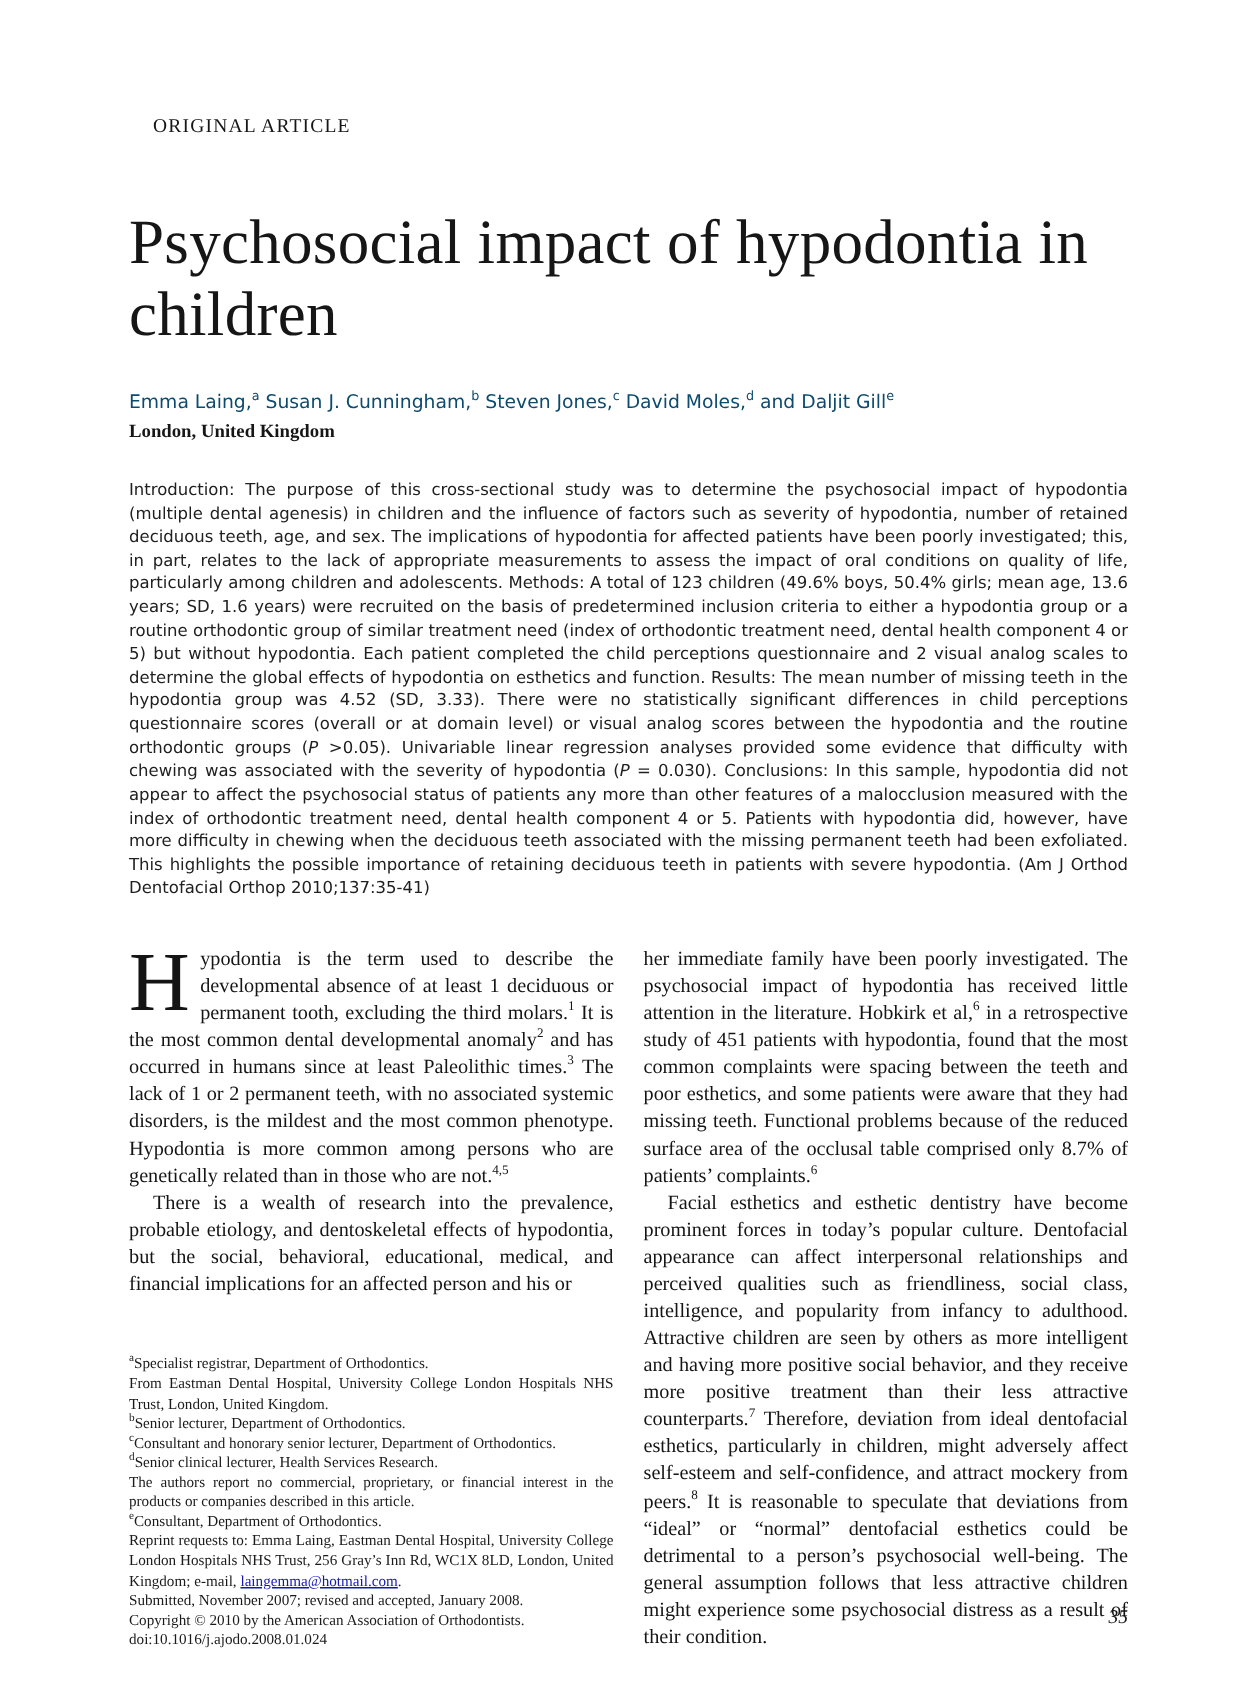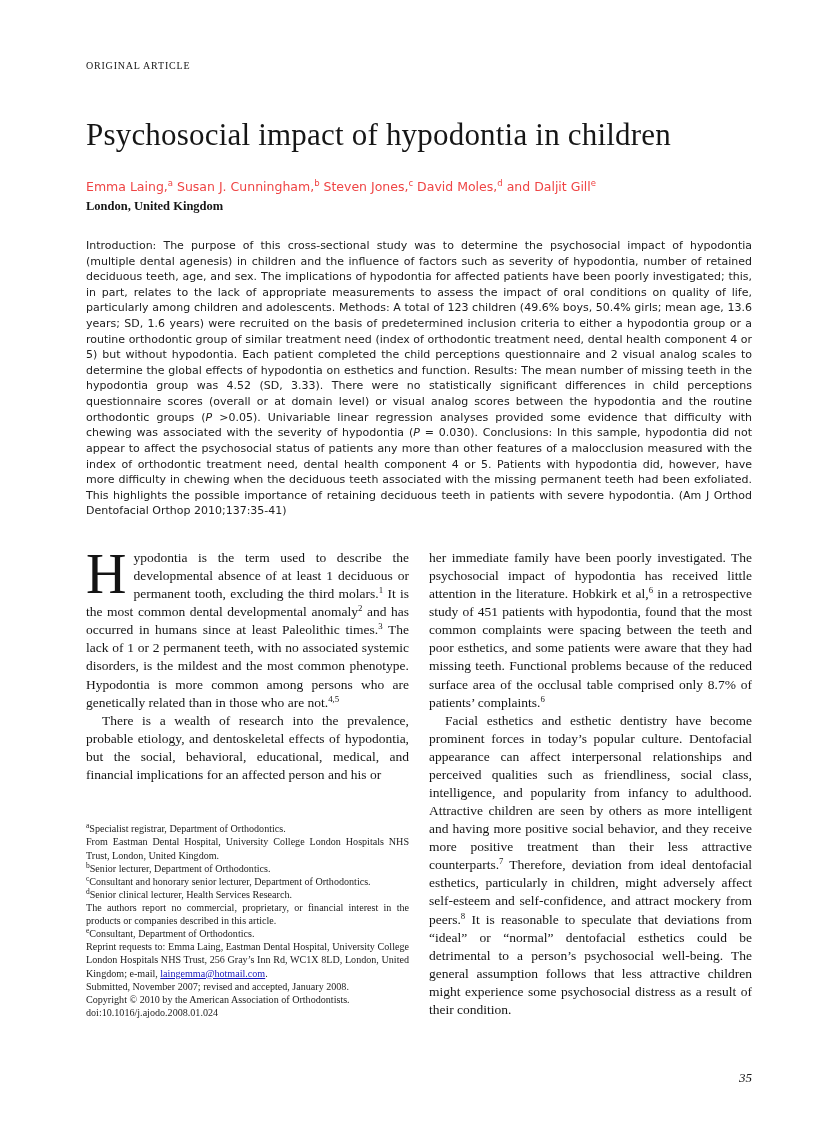--- a/index.html
+++ b/index.html
@@ -5,32 +5,32 @@
   * { box-sizing: border-box; }
   html, body { margin: 0; padding: 0; background: #ffffff; }
   .page {
     width: 838px; height: 1122px; margin: 0 auto; position: relative;
     background: #ffffff; overflow: hidden;
     font-family: "Liberation Serif", serif; color: #161616;
   }
   .inner { padding: 60px 86px 0 86px; }
 
   .section-label {
-    font-size: 10px; letter-spacing: 0.8px; margin: 0;
+    font-size: 13px; letter-spacing: 0.8px; margin: 16px;
     font-weight: normal;
   }
 
   .title {
-    font-size: 31px; font-weight: normal; margin: 46px 0 0 0;
+    font-size: 42px; font-weight: normal; margin: 46px 0 0 0;
     letter-spacing: 0.2px;
   }
 
   .authors {
     font-family: "DejaVu Sans", sans-serif;
-    font-size: 12.5px; margin: 26px 0 0 0; color: #ef4444;
+    font-size: 12.5px; margin: 26px 0 0 0; color: #0c4a6e;
   }
   .authors sup { font-size: 8.5px; }
 
   .location { font-size: 12.5px; font-weight: bold; margin: 5px 0 0 0; }
 
   .abstract {
     font-family: "DejaVu Sans", sans-serif;
     font-size: 11px; line-height: 1.42; text-align: justify;
     margin: 24px 0 0 0; color: #202020;
   }

